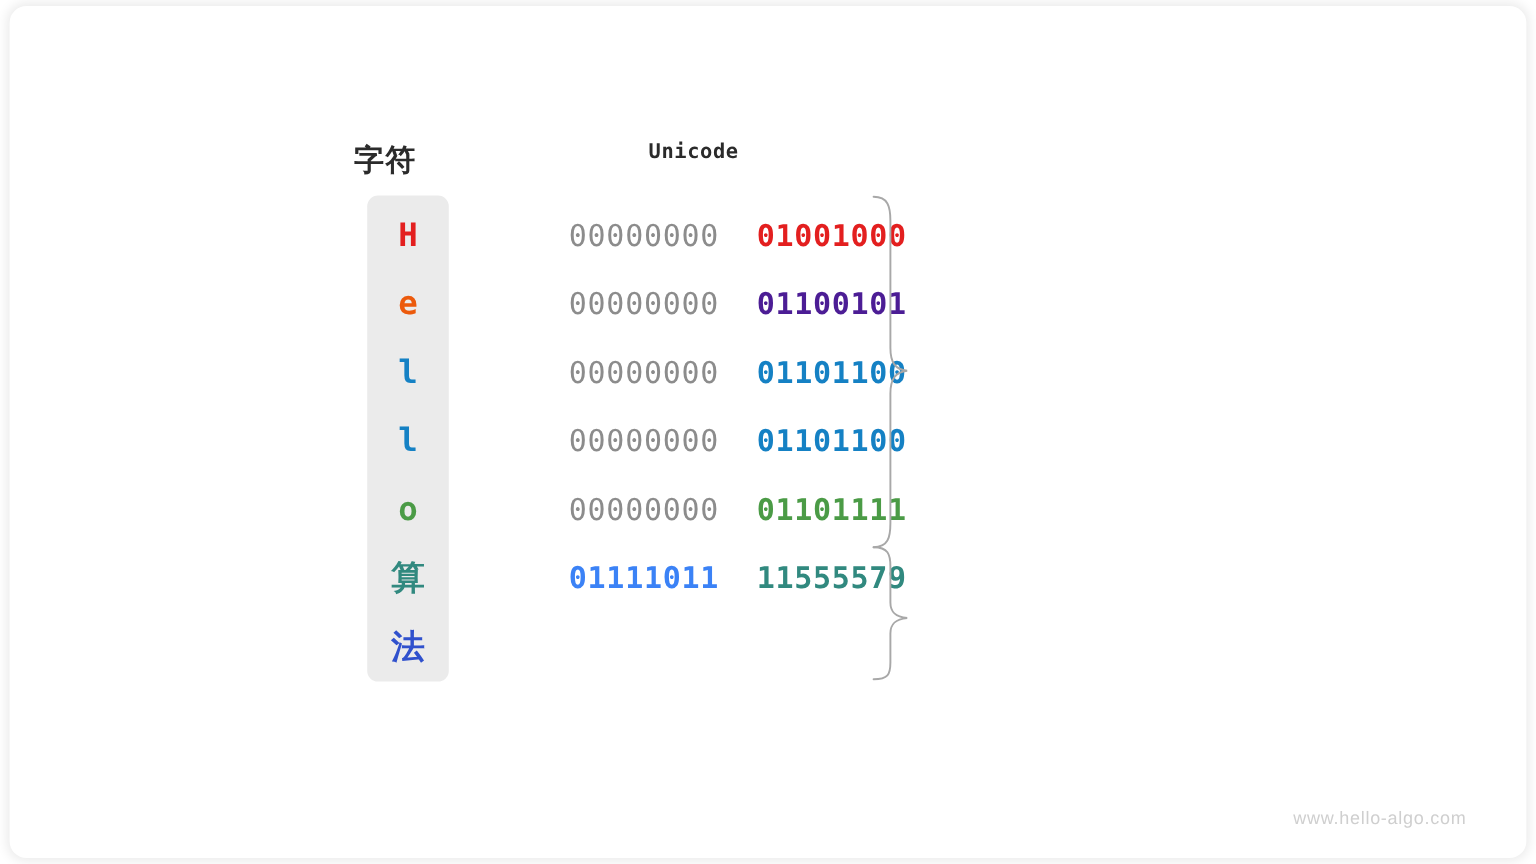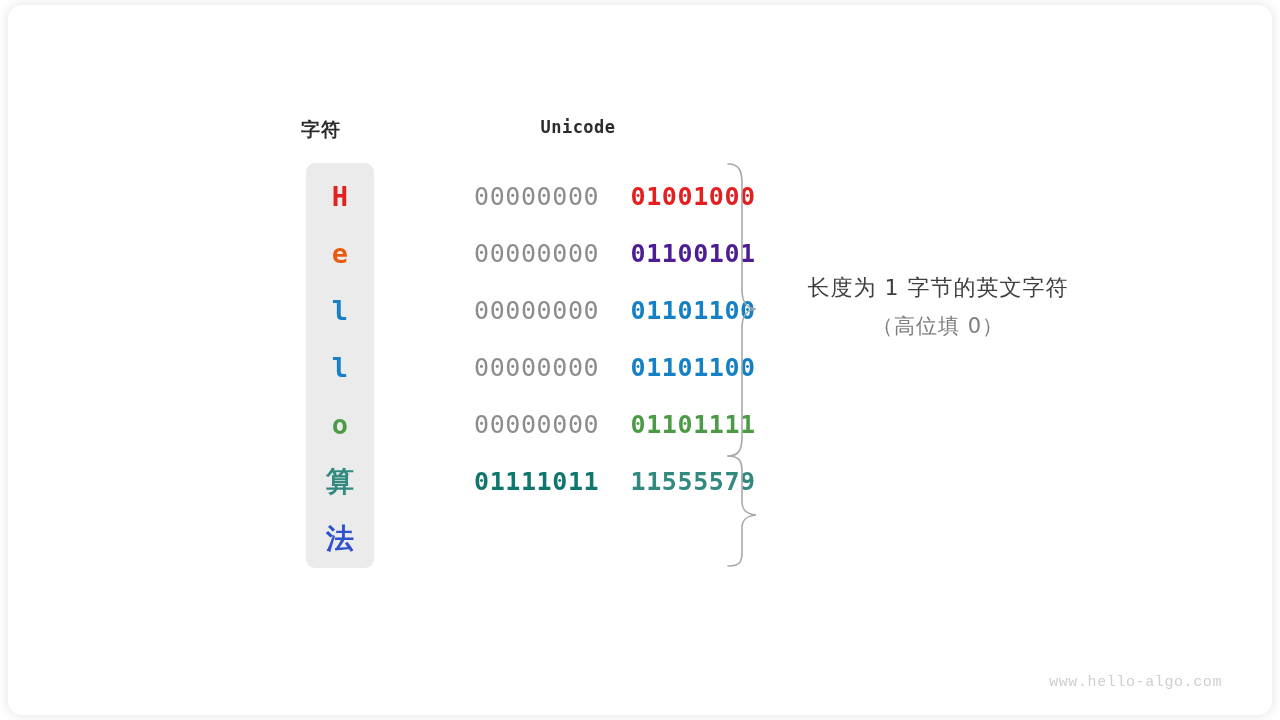--- a/index.html
+++ b/index.html
@@ -42,21 +42,21 @@
     position: absolute;
     font-weight: bold;
     color: #2b2b2b;
     white-space: nowrap;
     text-align: center;
   }
   #header-char {
     left: 248px;
     top: 112px;
     width: 130px;
-    font-size: 19px;
+    font-size: 25px;
     font-family: Liberation Serif, serif;
     letter-spacing: 1px;
   }
   #header-unicode {
     left: 360px;
     top: 112px;
     width: 420px;
     font-size: 17px;
     font-family: "DejaVu Sans Mono", "Liberation Mono", monospace;
     letter-spacing: 0.5px;
@@ -145,21 +145,21 @@
     letter-spacing: 1px;
     margin-top: 9px;
     color: #7d7d7d;
   }
 
   
   #watermark {
     position: absolute;
     right: 50px;
     bottom: 24px;
-    font-family: Liberation Mono, monospace;
+    font-family: Liberation Sans, sans-serif;
     font-size: 15px;
     color: #cfcfcf;
     letter-spacing: 0.6px;
     white-space: nowrap;
   }
 </style>
 </head>
 <body>
 
 <div id="card">
@@ -186,39 +186,35 @@
         <div class="row" style="top: 334px;">
           <div class="row-char latin" style="color: rgb(21, 129, 196);">l</div>
           <div class="row-bits"><span class="bits-high">00000000</span><span>  </span><span class="bits-low" style="color: rgb(21, 129, 196);">01101100</span></div>
         </div>
         <div class="row" style="top: 391px;">
           <div class="row-char latin" style="color: rgb(75, 155, 70);">o</div>
           <div class="row-bits"><span class="bits-high">00000000</span><span>  </span><span class="bits-low" style="color: rgb(75, 155, 70);">01101111</span></div>
         </div>
         <div class="row" style="top: 448px;">
           <div class="row-char cjk" style="color: rgb(49, 137, 127);">算</div>
-          <div class="row-bits"><span class="bits-high filled" style="color: #0f766e;">01111011</span><span>  </span><span class="bits-low" style="color: rgb(49, 137, 127);">11555579</span></div>
+          <div class="row-bits"><span class="bits-high filled" style="color: #3b82f6;">01111011</span><span>  </span><span class="bits-low" style="color: rgb(49, 137, 127);">11555579</span></div>
         </div>
         <div class="row" style="top: 505px;">
           <div class="row-char cjk" style="color: rgb(48, 81, 205);">法</div>
         </div>
       </div>
 
     <svg class="brace" id="brace-1" width="44" height="300" style="left:718px; top:155px;" viewBox="0 0 44 300" fill="none" xmlns="http://www.w3.org/2000/svg">
       <path d="M2 4 C 14 4, 16 12, 16 24 L 16 130 C 16 142, 20 148, 30 149
                C 20 150, 16 156, 16 168 L 16 276 C 16 288, 14 296, 2 296" stroke="#a8a8a8" stroke-width="1.6" stroke-linecap="round" fill="none"></path>
     </svg>
 
     <svg class="brace" id="brace-2" width="44" height="118" style="left:718px; top:447px;" viewBox="0 0 44 118" fill="none" xmlns="http://www.w3.org/2000/svg">
       <path d="M2 4 C 14 4, 16 10, 16 20 L 16 50 C 16 58, 20 62, 30 63
                C 20 64, 16 68, 16 76 L 16 100 C 16 110, 14 114, 2 114" stroke="#a8a8a8" stroke-width="1.6" stroke-linecap="round" fill="none"></path>
     </svg>
 
-    <div class="annotation" id="annotation-1" style="left:770px; top:268px; width:320px;">
-      <span class="line1">长度为 1 字节的英文字符</span>
-      <span class="line2">（高位填 0）</span>
-    </div>
 
 
     <div id="watermark">www.hello-algo.com</div>
 
   </div>
 </div>
 
 </body></html>

